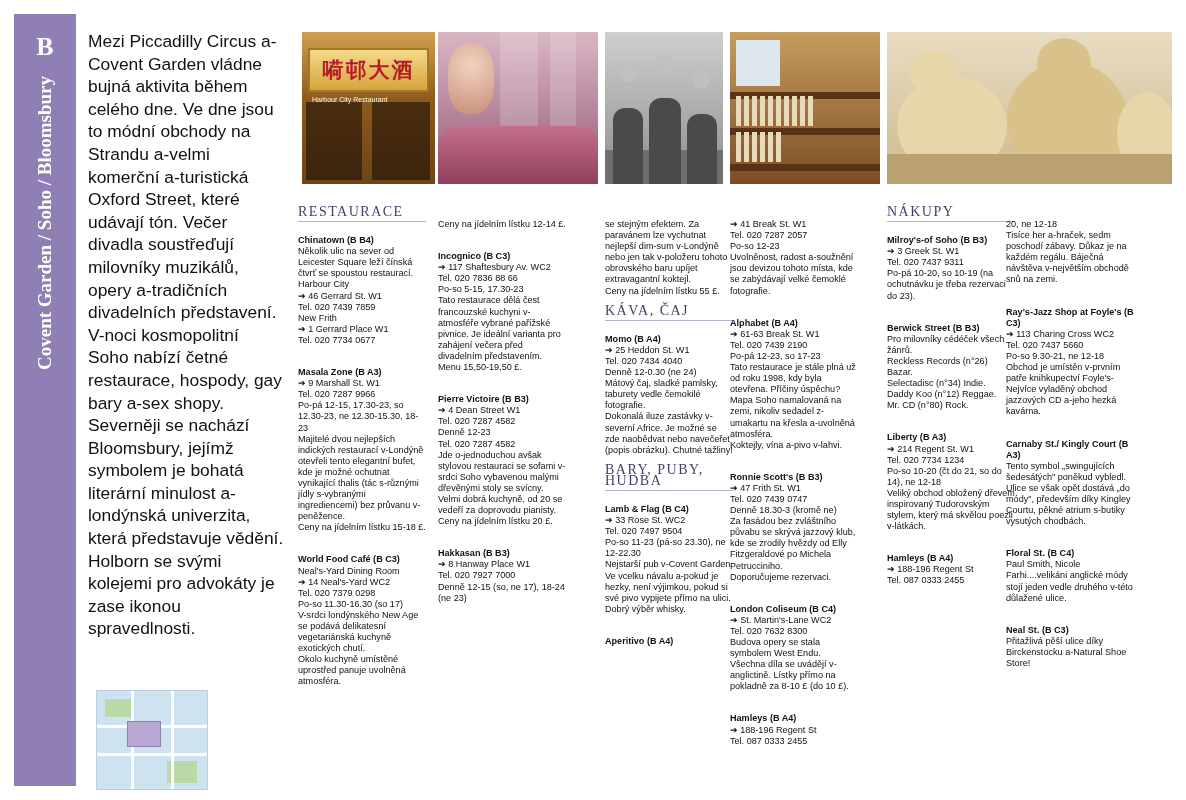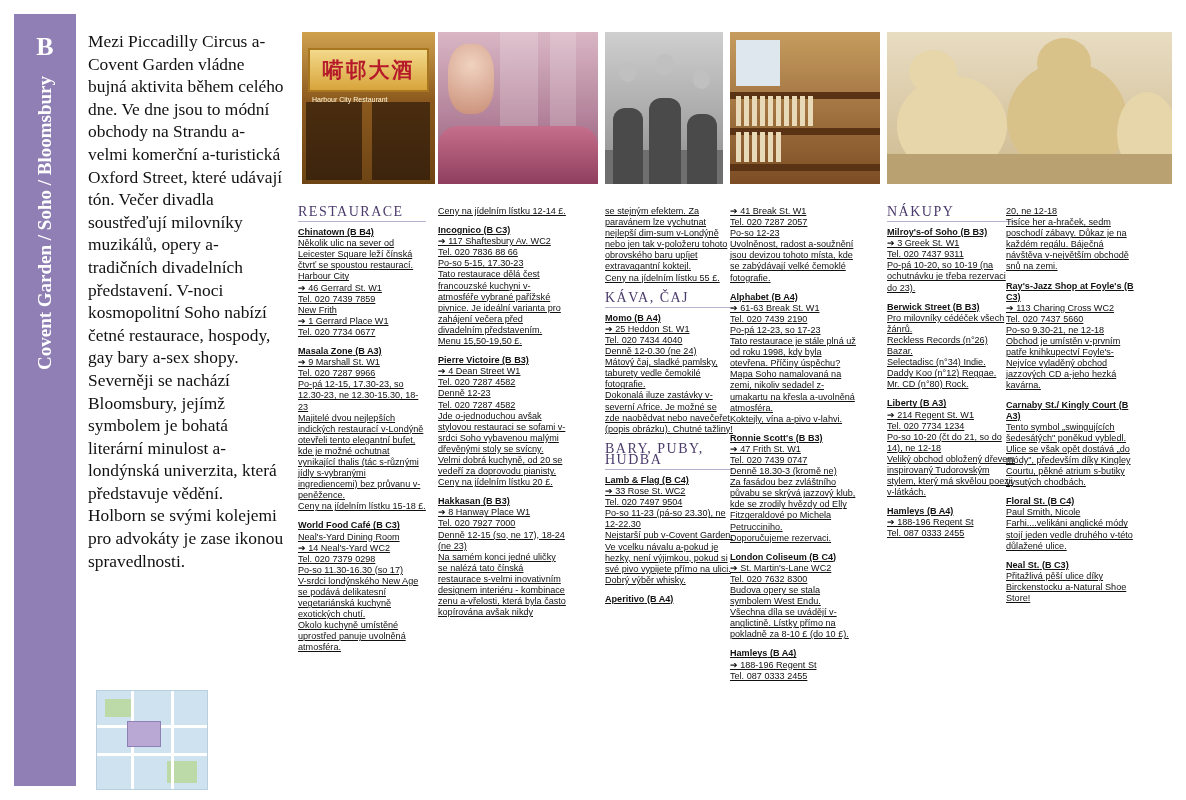--- a/index.html
+++ b/index.html
@@ -29,21 +29,21 @@
     color:#ffffff; font-size:19px; font-weight:bold;
     writing-mode:vertical-rl; transform:rotate(180deg);
     margin-top:14px; letter-spacing:0px;
     font-family:"Liberation Serif", serif;
     white-space:nowrap;
   }
 
   
   .intro {
     position:absolute; left:88px; top:30px; width:196px; height:640px;
-    font-family:Liberation Serif, serif;
+    font-family:Liberation Sans, sans-serif;
     font-size:17.4px; line-height:22.6px; color:#111;
   }
 
   
   .mapthumb {
     position:absolute; left:96px; top:690px; width:112px; height:100px;
     background:#cfe2f0; border:1px solid #b9cfe0;
     overflow:hidden;
   }
   .mapthumb .road { position:absolute; background:#ffffff; }
@@ -106,21 +106,21 @@
   .c2 { left:140px; }
   .c3 { left:307px; }
   .c4 { left:432px; }
   .c5 { left:589px; }
   .c6 { left:708px; }
 
   .sec-head {
     font-family:"Liberation Serif", serif;
     font-size:14px; letter-spacing:1.5px; color:#4b3b6b; margin:0 0 4px 0;
   }
-  .ent { margin:0 0 3px 0;text-decoration:underline; }
+  .ent { margin:13px 0 3px 0; }
   .ent b { font-weight:bold; }
   .rule { height:1px; background:#b9b0cf; margin:4px 0 5px 0; }
   p { margin:0; }
   .sp { height:5px; }
 </style>
 </head>
 <body>
 
 <div class="page">
 
@@ -282,21 +282,20 @@
             <p>Tel. 020 7287 4582</p>
             <p>Jde o-jednoduchou avšak stylovou restauraci se sofami v-srdci Soho vybavenou malými dřevěnými stoly se svícny. Velmi dobrá kuchyně, od 20 se vedeří za doprovodu pianisty.</p>
             <p>Ceny na jídelním lístku 20 £.</p>
           </div>
           <div class="sp"></div>
           <div class="ent">
             <p><b>Hakkasan</b> <b>(B B3)</b></p>
             <p>➔ 8 Hanway Place W1</p>
             <p>Tel. 020 7927 7000</p>
             <p>Denně 12-15 (so, ne 17), 18-24 (ne 23)</p>
-            <p>Na samém konci jedné uličky se nalézá tato čínská restaurace s-velmi inovativním designem interiéru - kombinace zenu a-vřelosti, která byla často kopírována avšak nikdy</p>
           </div>
           <div class="sp"></div>
         </div>
     </div>
 
     <div class="col c3">
       <div id="c3body">
           <div class="ent">
             <p>se stejným efektem. Za paravánem lze vychutnat nejlepší dim-sum v-Londýně nebo jen tak v-položeru tohoto obrovského baru upíjet extravagantní koktejl.</p>
             <p>Ceny na jídelním lístku 55 £.</p>

